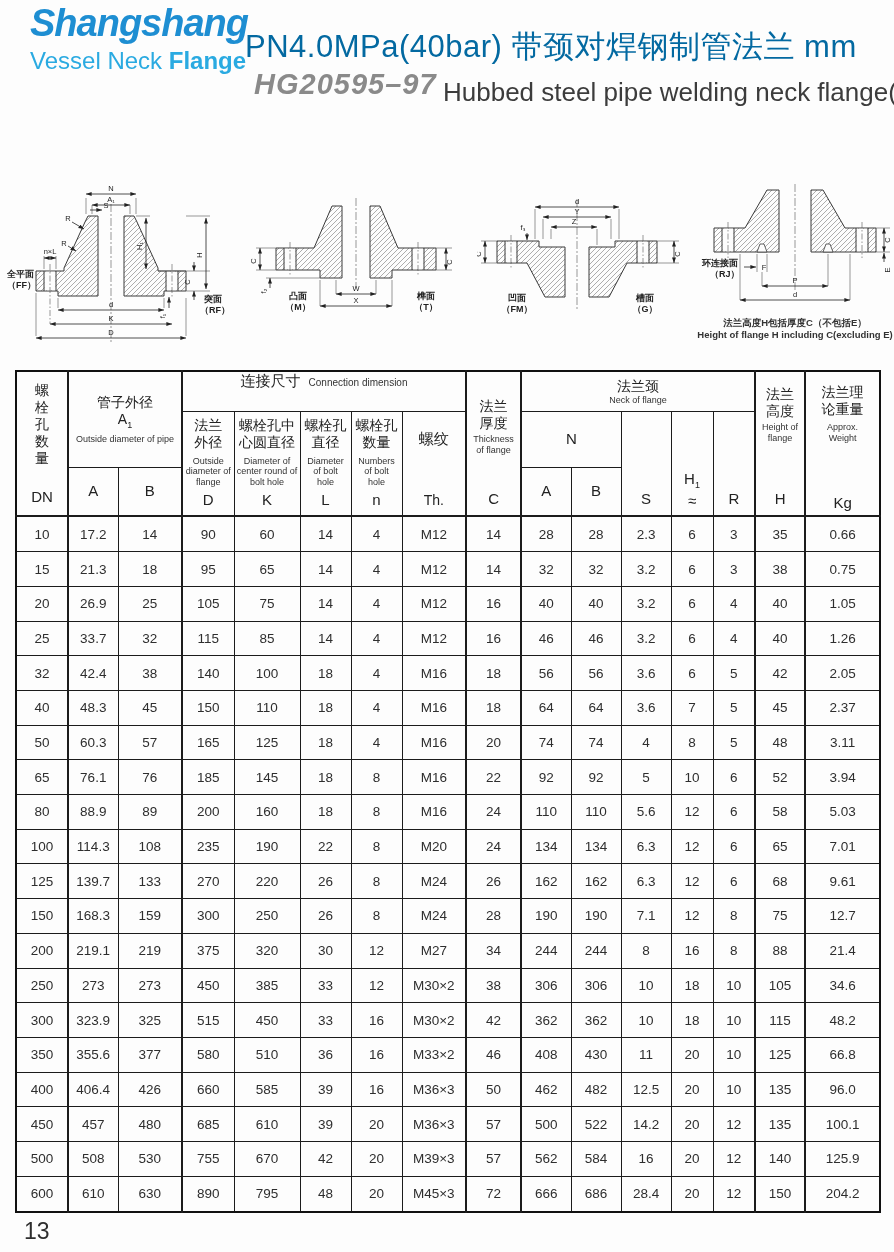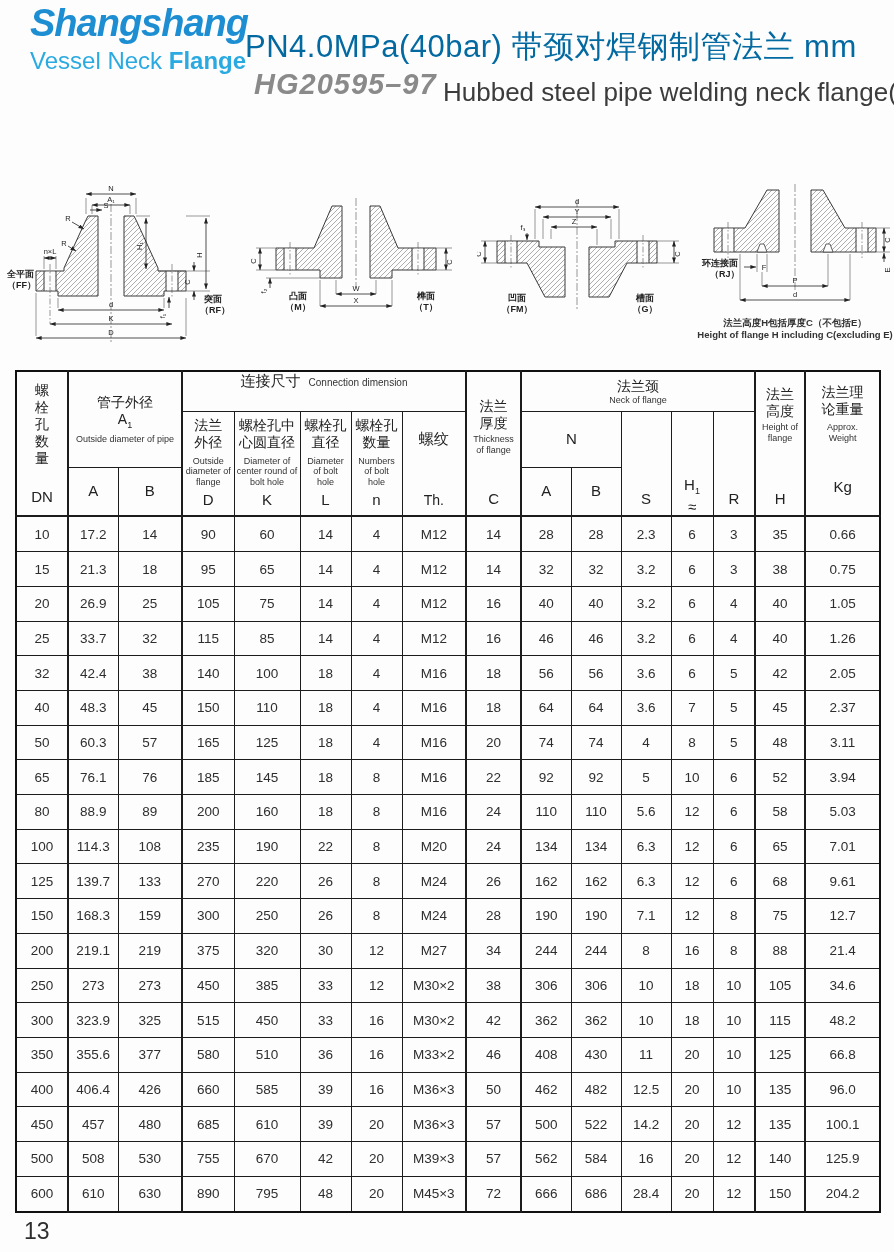--- a/index.html
+++ b/index.html
@@ -370,21 +370,21 @@
       <td rowspan="3" class="bl2">
         <div class="flexcol between" style="padding:14px 0 8px">
           <div>
             <div class="hcn" style="max-width:32px;margin:0 auto">法兰高度</div>
             <div class="hen" style="max-width:40px;margin:2px auto 0">Height of flange</div>
           </div>
           <div class="hcode">H</div>
         </div>
       </td>
       <td rowspan="3" class="bl2">
-        <div class="flexcol between" style="padding:12px 0 20px">
+        <div class="flexcol between" style="padding:12px 0 4px">
           <div>
             <div class="hcn" style="max-width:48px;margin:0 auto">法兰理论重量</div>
             <div class="hen" style="max-width:54px;margin:4px auto 0">Approx. Weight</div>
           </div>
           <div class="hcode">Kg</div>
         </div>
       </td>
     </tr>
     <tr style="height:56px">
       <td rowspan="2" class="bl2">
@@ -423,21 +423,21 @@
       </td>
       <td colspan="2" class="bl2">
         <span class="hcode">N</span>
       </td>
       <td rowspan="2">
         <div class="flexcol bottom" style="padding-bottom:8px">
           <div class="hcode">S</div>
         </div>
       </td>
       <td rowspan="2">
-        <div class="flexcol bottom" style="">
+        <div class="flexcol bottom" style="padding-bottom:6px">
           <div class="hcode"><span>H</span><sub>1</sub></div>
           <div class="hcode">≈</div>
         </div>
       </td>
       <td rowspan="2">
         <div class="flexcol bottom" style="padding-bottom:8px">
           <div class="hcode">R</div>
         </div>
       </td>
     </tr>

